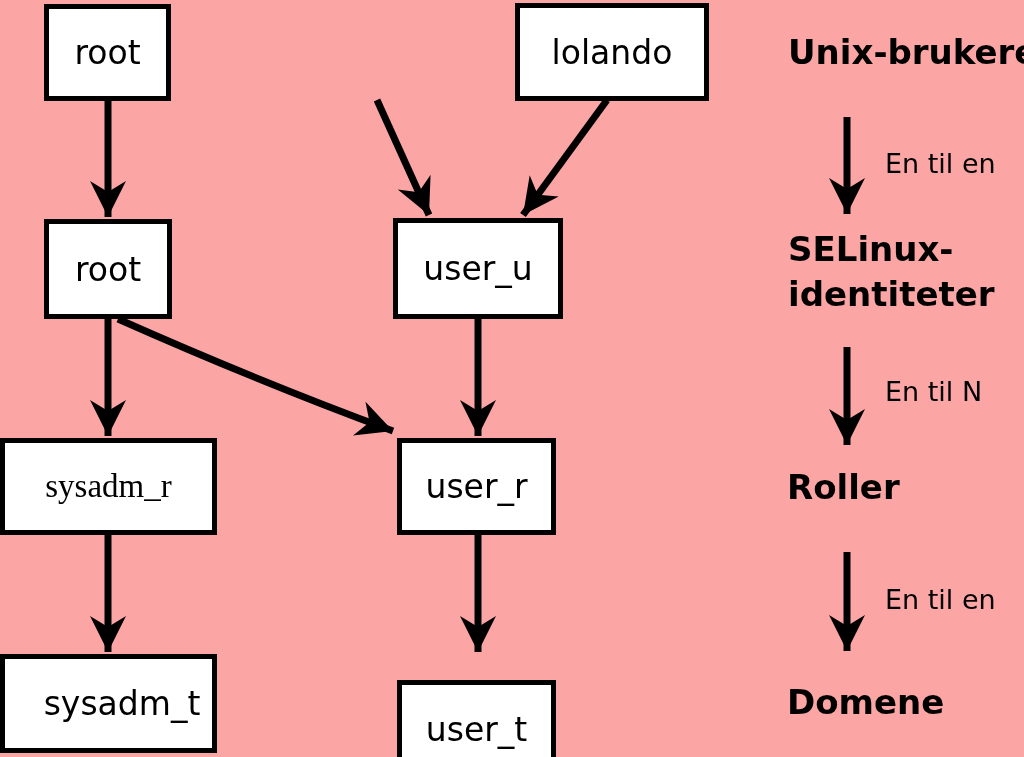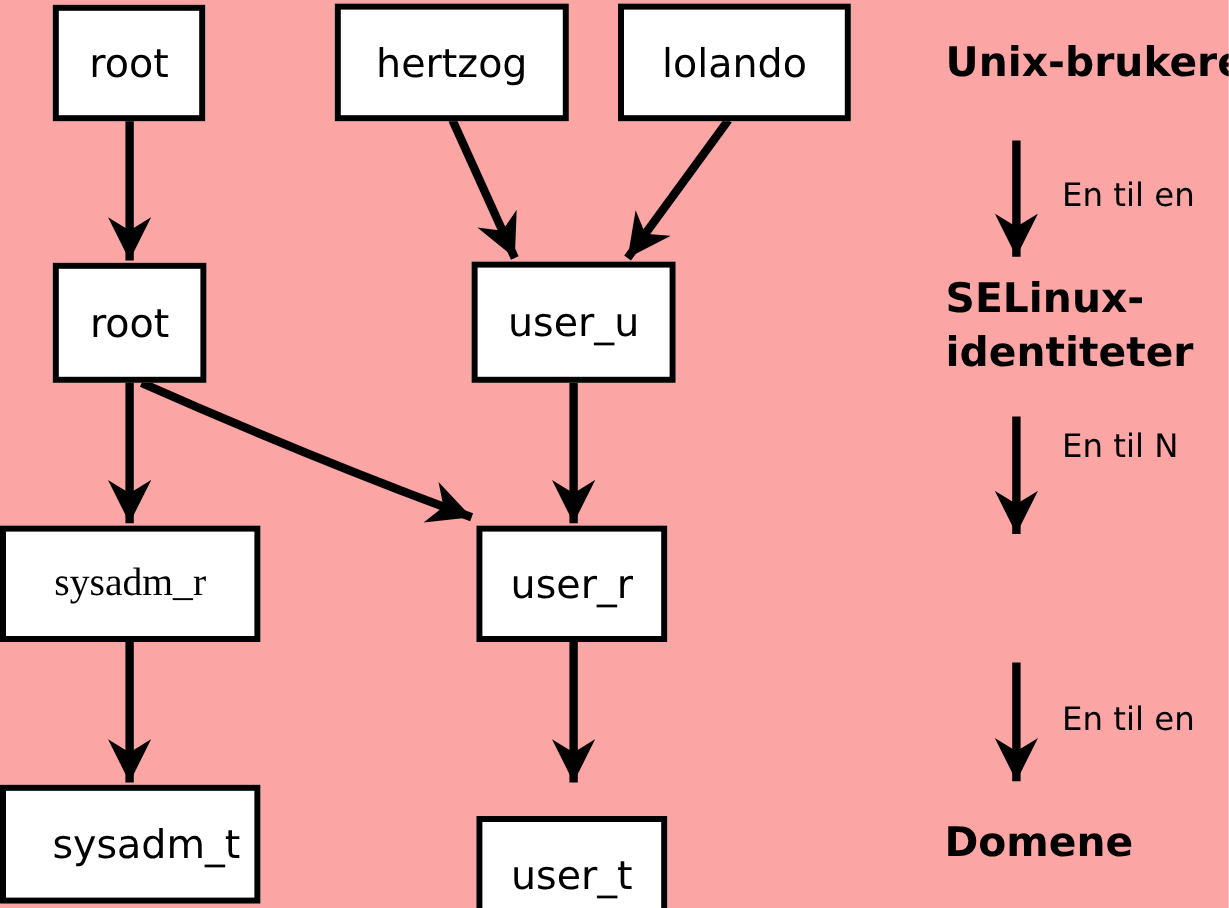--- a/index.html
+++ b/index.html
@@ -74,23 +74,20 @@
     <line x1="478" y1="534" x2="478" y2="652" stroke="#000000" stroke-width="7" marker-end="url(#arrowhead)"></line>
 
     <line x1="847" y1="117" x2="847" y2="214" stroke="#000000" stroke-width="7" marker-end="url(#arrowhead)"></line>
     <line x1="847" y1="347" x2="847" y2="445" stroke="#000000" stroke-width="7" marker-end="url(#arrowhead)"></line>
     <line x1="847" y1="552" x2="847" y2="651" stroke="#000000" stroke-width="7" marker-end="url(#arrowhead)"></line>
   </svg>
 
   <div class="node" style="left:44px; top:4px; width:127px; height:97px;">
     <span>root</span>
   </div>
-  <div class="node" style="left:279px; top:3px; width:195px; height:98px;">
-    <span>hertzog</span>
-  </div>
   <div class="node" style="left:515px; top:3px; width:194px; height:98px;">
     <span>lolando</span>
   </div>
 
   <div class="node" style="left:44px; top:219px; width:128px; height:100px;">
     <span>root</span>
   </div>
   <div class="node" style="left:393px; top:218px; width:170px; height:101px;">
     <span>user_u</span>
   </div>
@@ -108,17 +105,18 @@
   <div class="node" style="left:397px; top:680px; width:159px; height:99px;">
     <span>user_t</span>
   </div>
 
   <div class="legend-heading" style="left:788px; top:30px;">Unix-brukere</div>
   <div class="legend-rel" style="left:885px; top:149px;">En til en</div>
   <div class="legend-heading" style="left:788px; top:227px;">
     <div>SELinux-</div>
     <div>identiteter</div>
   </div>
-  <div class="legend-rel" style="left:885px; top:358px;">En til N</div>
+  <div class="legend-rel" style="left:885px; top:377px;">En til N</div>
+  <div class="legend-heading" style="left:787px; top:465px;">Roller</div>
   <div class="legend-rel" style="left:885px; top:585px;">En til en</div>
   <div class="legend-heading" style="left:787px; top:680px;">Domene</div>
 
 </div>
 
 </body></html>

